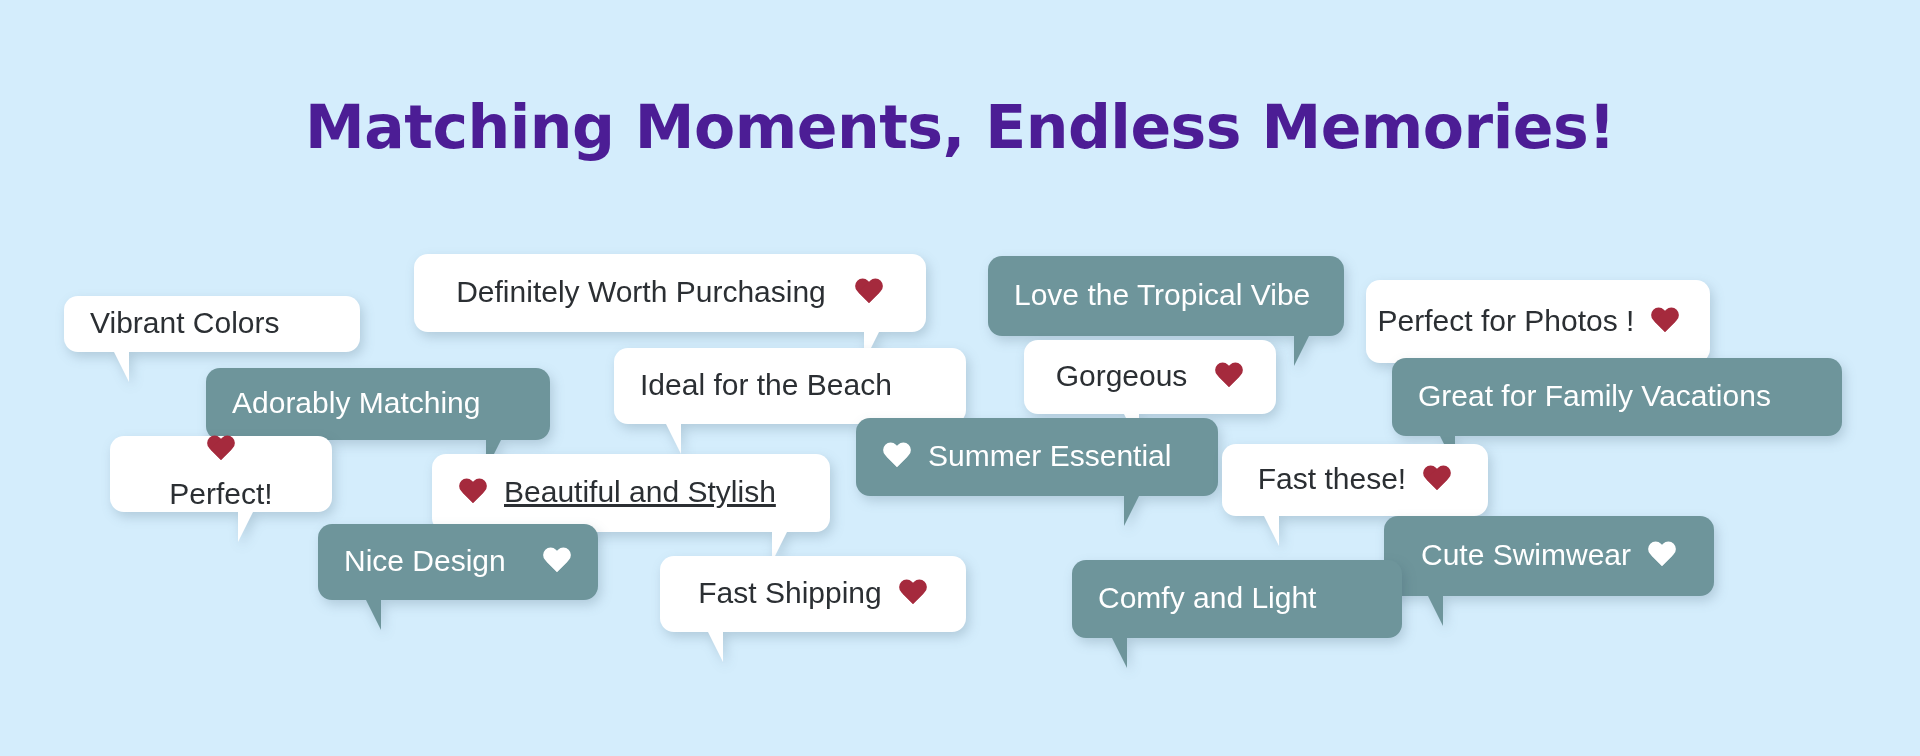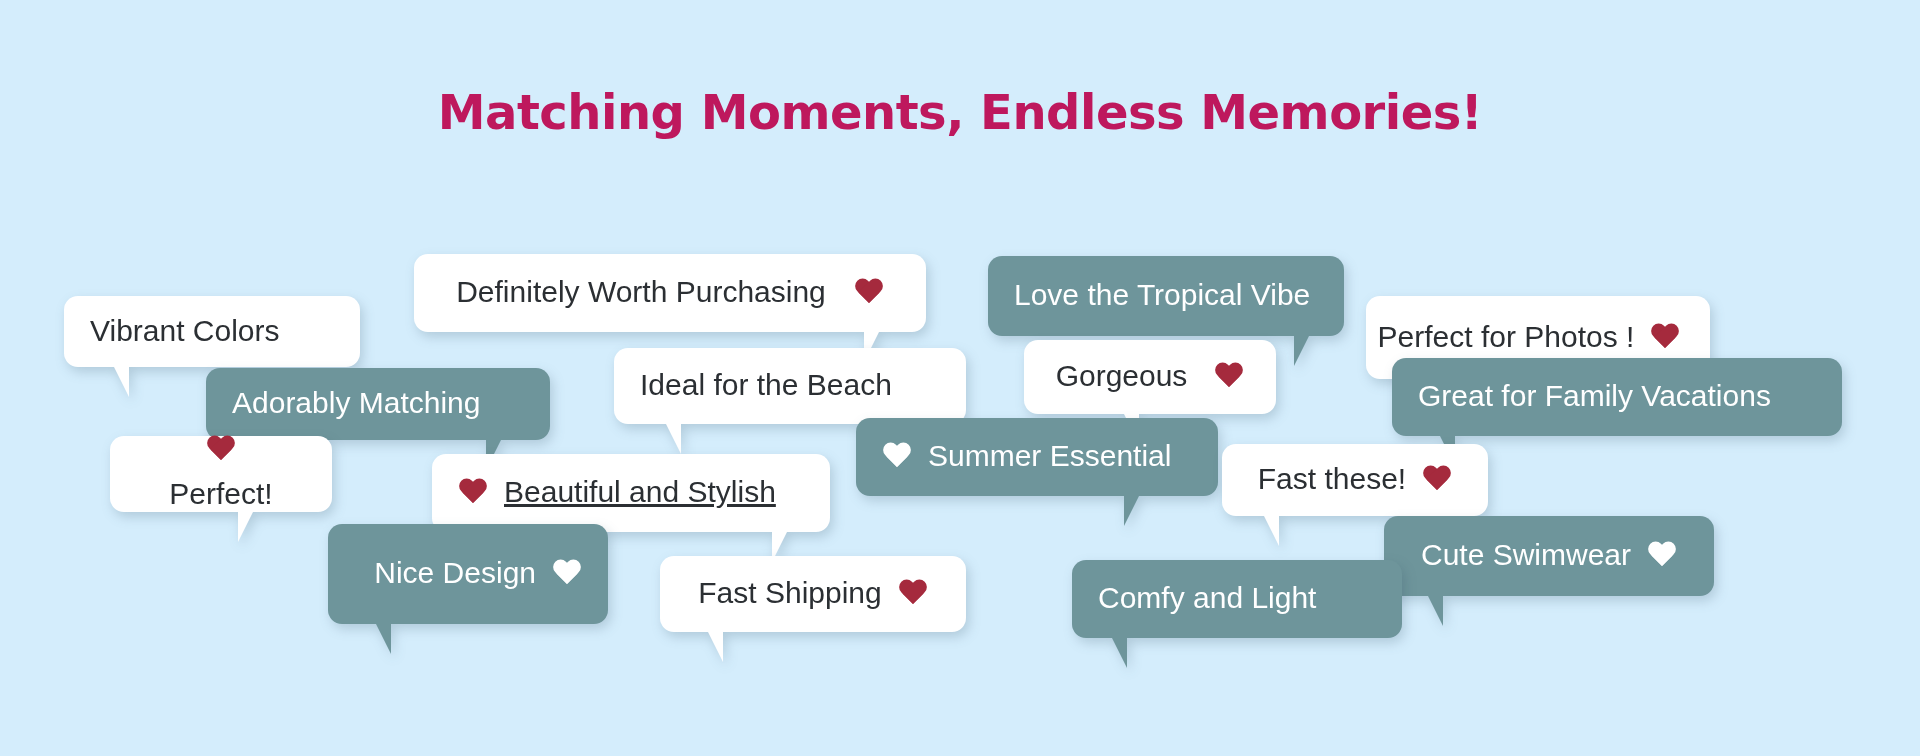--- a/index.html
+++ b/index.html
@@ -22,23 +22,23 @@
 
   
   #page-title {
     position: absolute;
     left: 0;
     top: 52px;
     width: 1920px;
     text-align: center;
     font-family: "DejaVu Sans", sans-serif;
     font-weight: bold;
-    font-size: 48px;
+    font-size: 60px;
     letter-spacing: -0.5px;
-    color: #be185d;
+    color: #4c1d95;
     white-space: nowrap;
   }
 
   
   .bubble {
     position: absolute;
     display: flex;
     align-items: center;
     gap: 16px;
     box-sizing: border-box;
@@ -106,34 +106,34 @@
   .heart.white { color: #ffffff; }
 </style>
 </head>
 <body>
 
 <div id="stage">
 
   <h1 id="page-title">Matching Moments, Endless Memories!</h1>
 
   <div id="bubble-layer">
-      <div class="bubble white" style="left: 64px; top: 296px; width: 296px; height: 71px;">
+      <div class="bubble white" style="left: 64px; top: 296px; width: 296px; height: 56px;">
         <span class="label">Vibrant Colors</span>
         <span class="tail" style="left: 50px; border-right-width: 0px;"></span>
       </div>
       <div class="bubble white" style="left: 414px; top: 254px; width: 512px; height: 78px; justify-content: center; gap: 28px;">
         <span class="label">Definitely Worth Purchasing</span>
         <span class="heart red"></span>
         <span class="tail" style="left: 450px; border-left-width: 0px;"></span>
       </div>
       <div class="bubble teal" style="left: 988px; top: 256px; width: 356px; height: 80px;">
         <span class="label">Love the Tropical Vibe</span>
         <span class="tail" style="left: 306px; border-left-width: 0px;"></span>
       </div>
-      <div class="bubble white" style="left: 1366px; top: 296px; width: 344px; height: 83px; justify-content: center; padding-left: 8px;">
+      <div class="bubble white" style="left: 1366px; top: 280px; width: 344px; height: 83px; justify-content: center; padding-left: 8px;">
         <span class="label">Perfect for Photos !</span>
         <span class="heart red"></span>
         <span class="tail" style="left: 50px; border-right-width: 0px;"></span>
       </div>
       <div class="bubble teal" style="left: 206px; top: 368px; width: 344px; height: 72px;">
         <span class="label">Adorably Matching</span>
         <span class="tail" style="left: 280px; border-left-width: 0px;"></span>
       </div>
       <div class="bubble white" style="left: 614px; top: 348px; width: 352px; height: 76px; text-align: center;">
         <span class="label">Ideal for the Beach</span>
@@ -161,21 +161,21 @@
       <div class="bubble white" style="left: 432px; top: 454px; width: 398px; height: 78px; text-decoration: underline;">
         <span class="heart red"></span>
         <span class="label">Beautiful and Stylish</span>
         <span class="tail" style="left: 340px; border-left-width: 0px;"></span>
       </div>
       <div class="bubble white" style="left: 1222px; top: 444px; width: 266px; height: 72px; justify-content: center;">
         <span class="label">Fast these!</span>
         <span class="heart red"></span>
         <span class="tail" style="left: 42px; border-right-width: 0px;"></span>
       </div>
-      <div class="bubble teal" style="left: 328px; top: 524px; width: 280px; height: 100px; justify-content: flex-end;">
+      <div class="bubble teal" style="left: 318px; top: 524px; width: 280px; height: 76px; justify-content: space-between;">
         <span class="label">Nice Design</span>
         <span class="heart white"></span>
         <span class="tail" style="left: 48px; border-right-width: 0px;"></span>
       </div>
       <div class="bubble teal" style="left: 1384px; top: 516px; width: 330px; height: 80px; justify-content: center;">
         <span class="label">Cute Swimwear</span>
         <span class="heart white"></span>
         <span class="tail" style="left: 44px; border-right-width: 0px;"></span>
       </div>
       <div class="bubble white" style="left: 660px; top: 556px; width: 306px; height: 76px; justify-content: center;">

